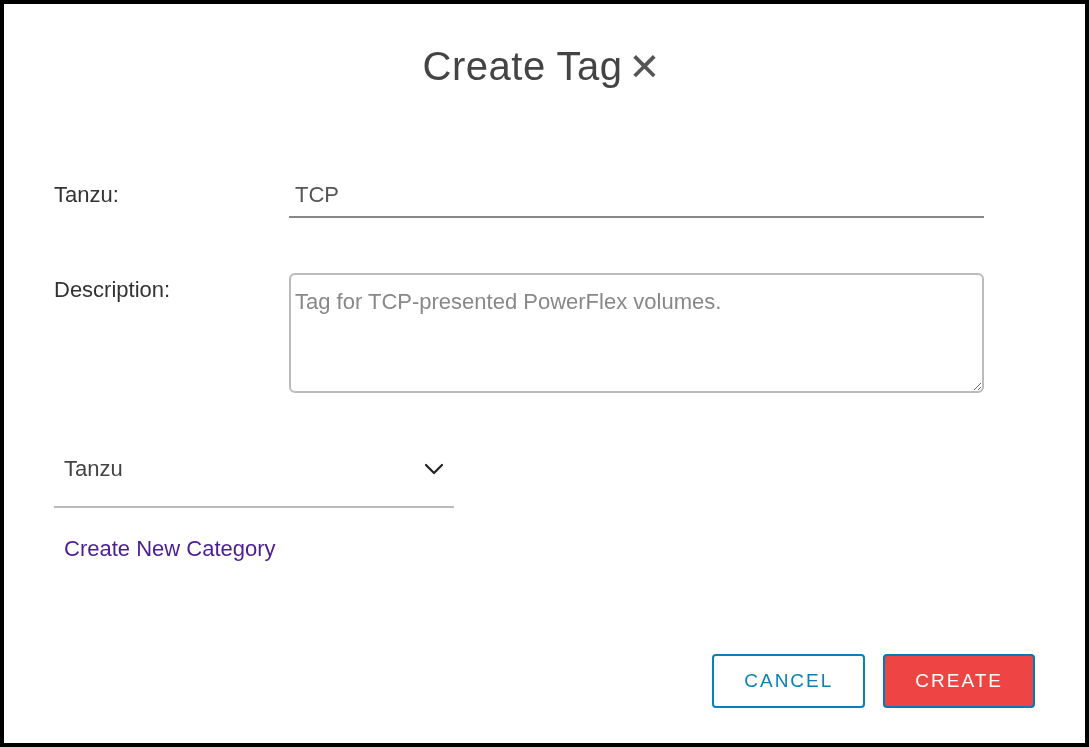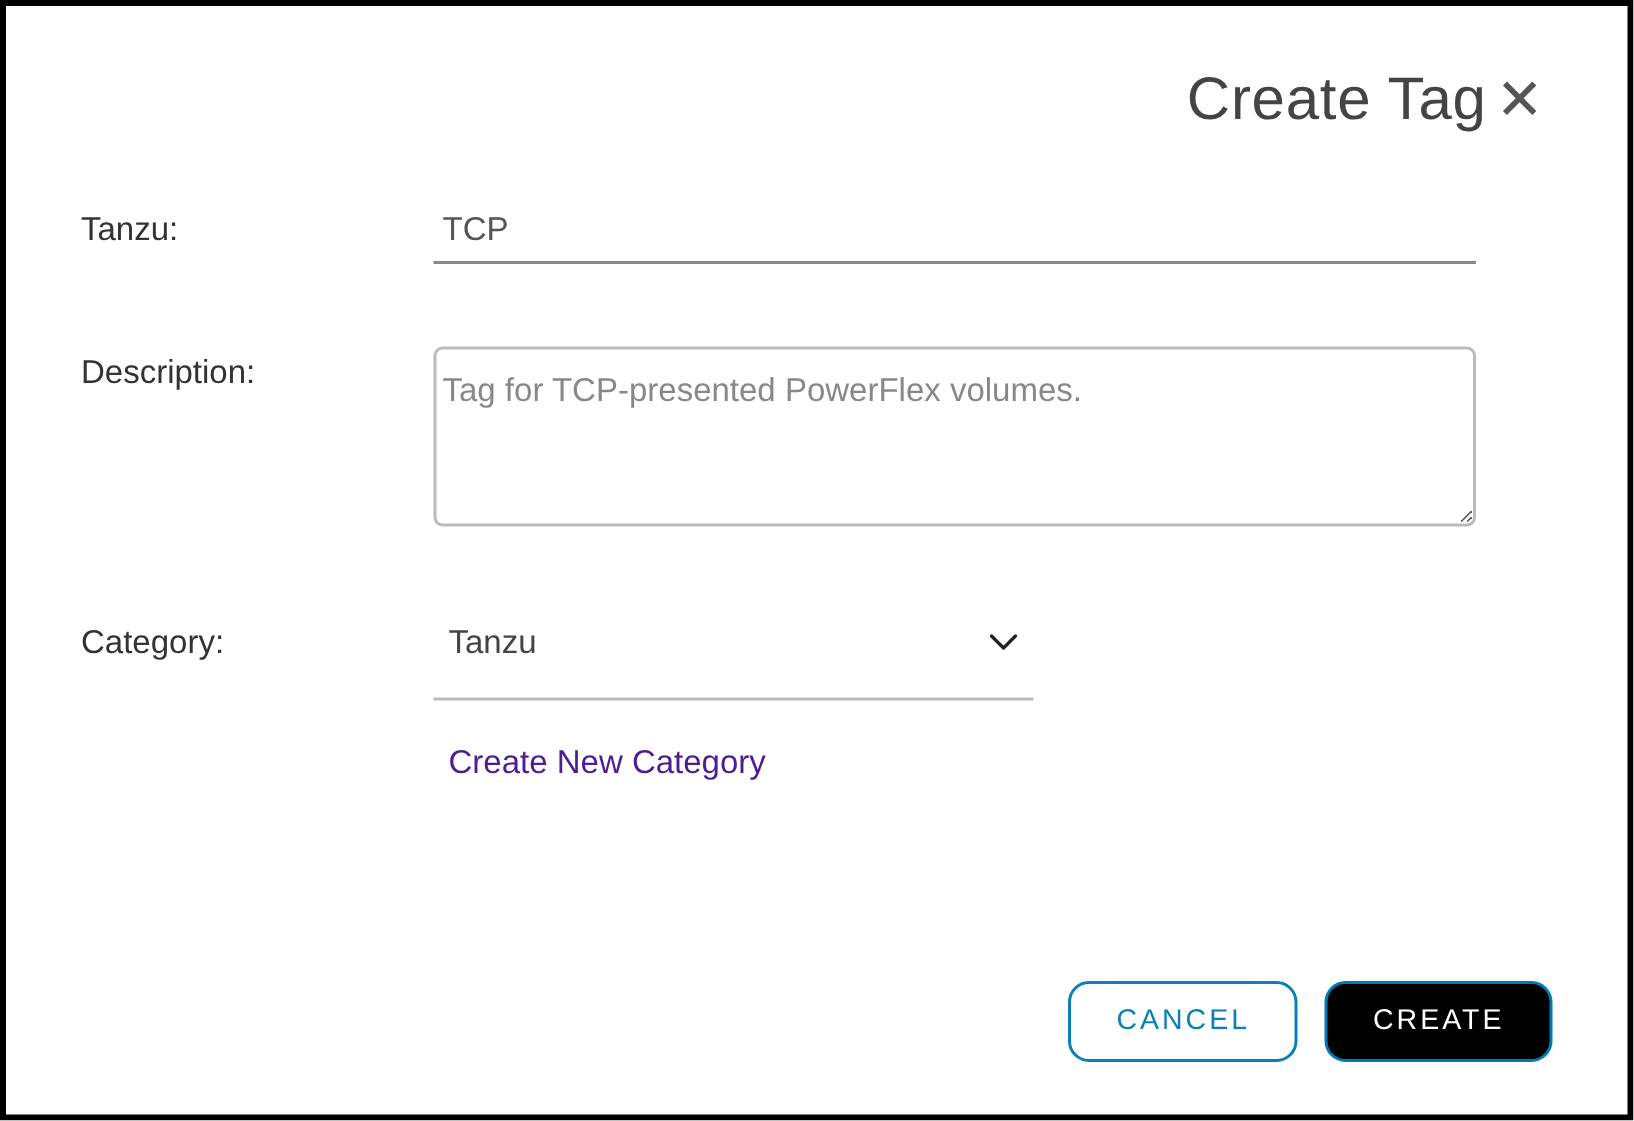--- a/index.html
+++ b/index.html
@@ -21,23 +21,23 @@
       width: 1089px;
       height: 747px;
       padding: 40px 50px 35px 50px;
       display: flex;
       flex-direction: column;
       position: relative;
     }
 
     .dialog-header {
       display: flex;
-      justify-content: flex-end;
+      justify-content: center;
       align-items: flex-start;
-      margin-bottom: 46px;
+      margin-bottom: 88px;
     }
 
     .dialog-title {
       font-size: 40px;
       font-weight: 300;
       color: #444;
       letter-spacing: 0.5px;
     }
 
     .close-icon {
@@ -137,33 +137,33 @@
       justify-content: flex-end;
       gap: 18px;
       margin-top: auto;
     }
 
     .btn {
       font-size: 19px;
       font-weight: 500;
       letter-spacing: 2px;
       padding: 14px 30px;
-      border-radius: 14px;
+      border-radius: 4px;
       cursor: pointer;
       font-family: inherit;
     }
 
     .btn-secondary {
       background: #fff;
       color: #0a7fb8;
       border: 2px solid #0a7fb8;
     }
 
     .btn-primary {
-      background: #000000;
+      background: #ef4444;
       color: #fff;
       border: 2px solid #0079b8;
     }
   </style>
 </head>
 <body>
 
 <div class="dialog">
 
   <div class="dialog-header">
@@ -181,21 +181,20 @@
     </div>
 
     <div class="form-row">
       <div class="form-label">Description:</div>
       <div class="form-control">
         <textarea class="text-area" style="">Tag for TCP-presented PowerFlex volumes.</textarea>
       </div>
     </div>
 
     <div class="form-row" style="margin-bottom:0;">
-      <div class="form-label">Category:</div>
       <div class="form-control">
         <div class="select-wrap">
           <span class="select-value">Tanzu</span>
           <span class="chevron">
             <svg viewBox="0 0 20 14">
                 <path d="M2 3 L10 11 L18 3" stroke="#222" stroke-width="2.2" fill="none" stroke-linecap="round" stroke-linejoin="round"></path>
               </svg>
           </span>
         </div>
         <span class="link">Create New Category</span>

